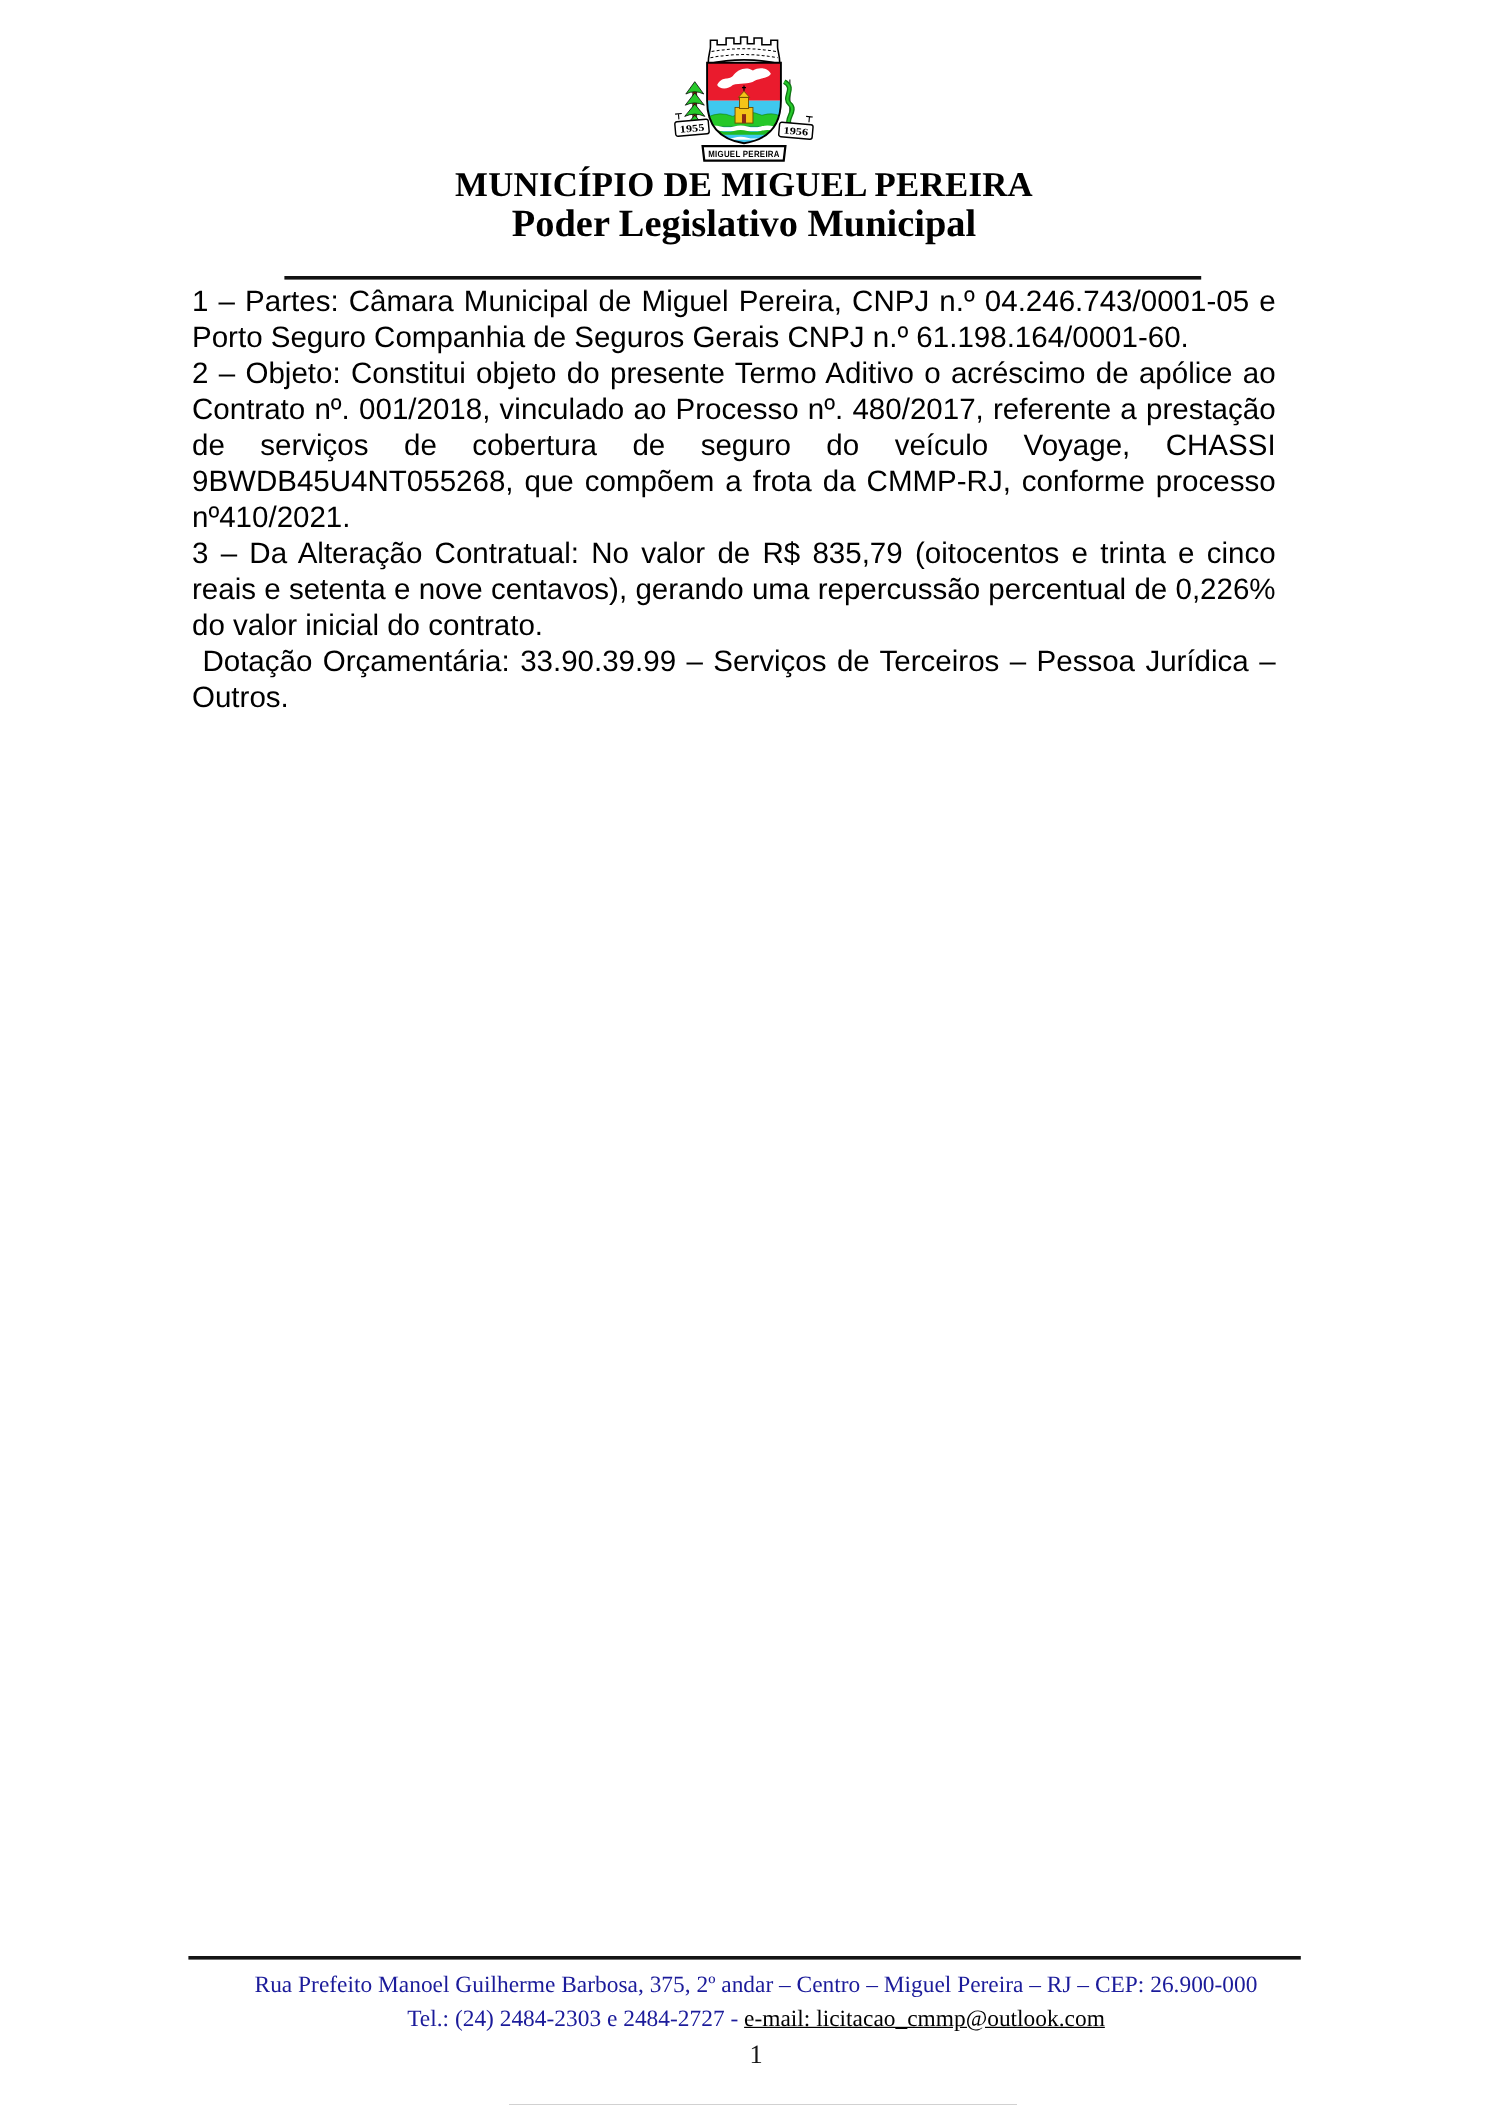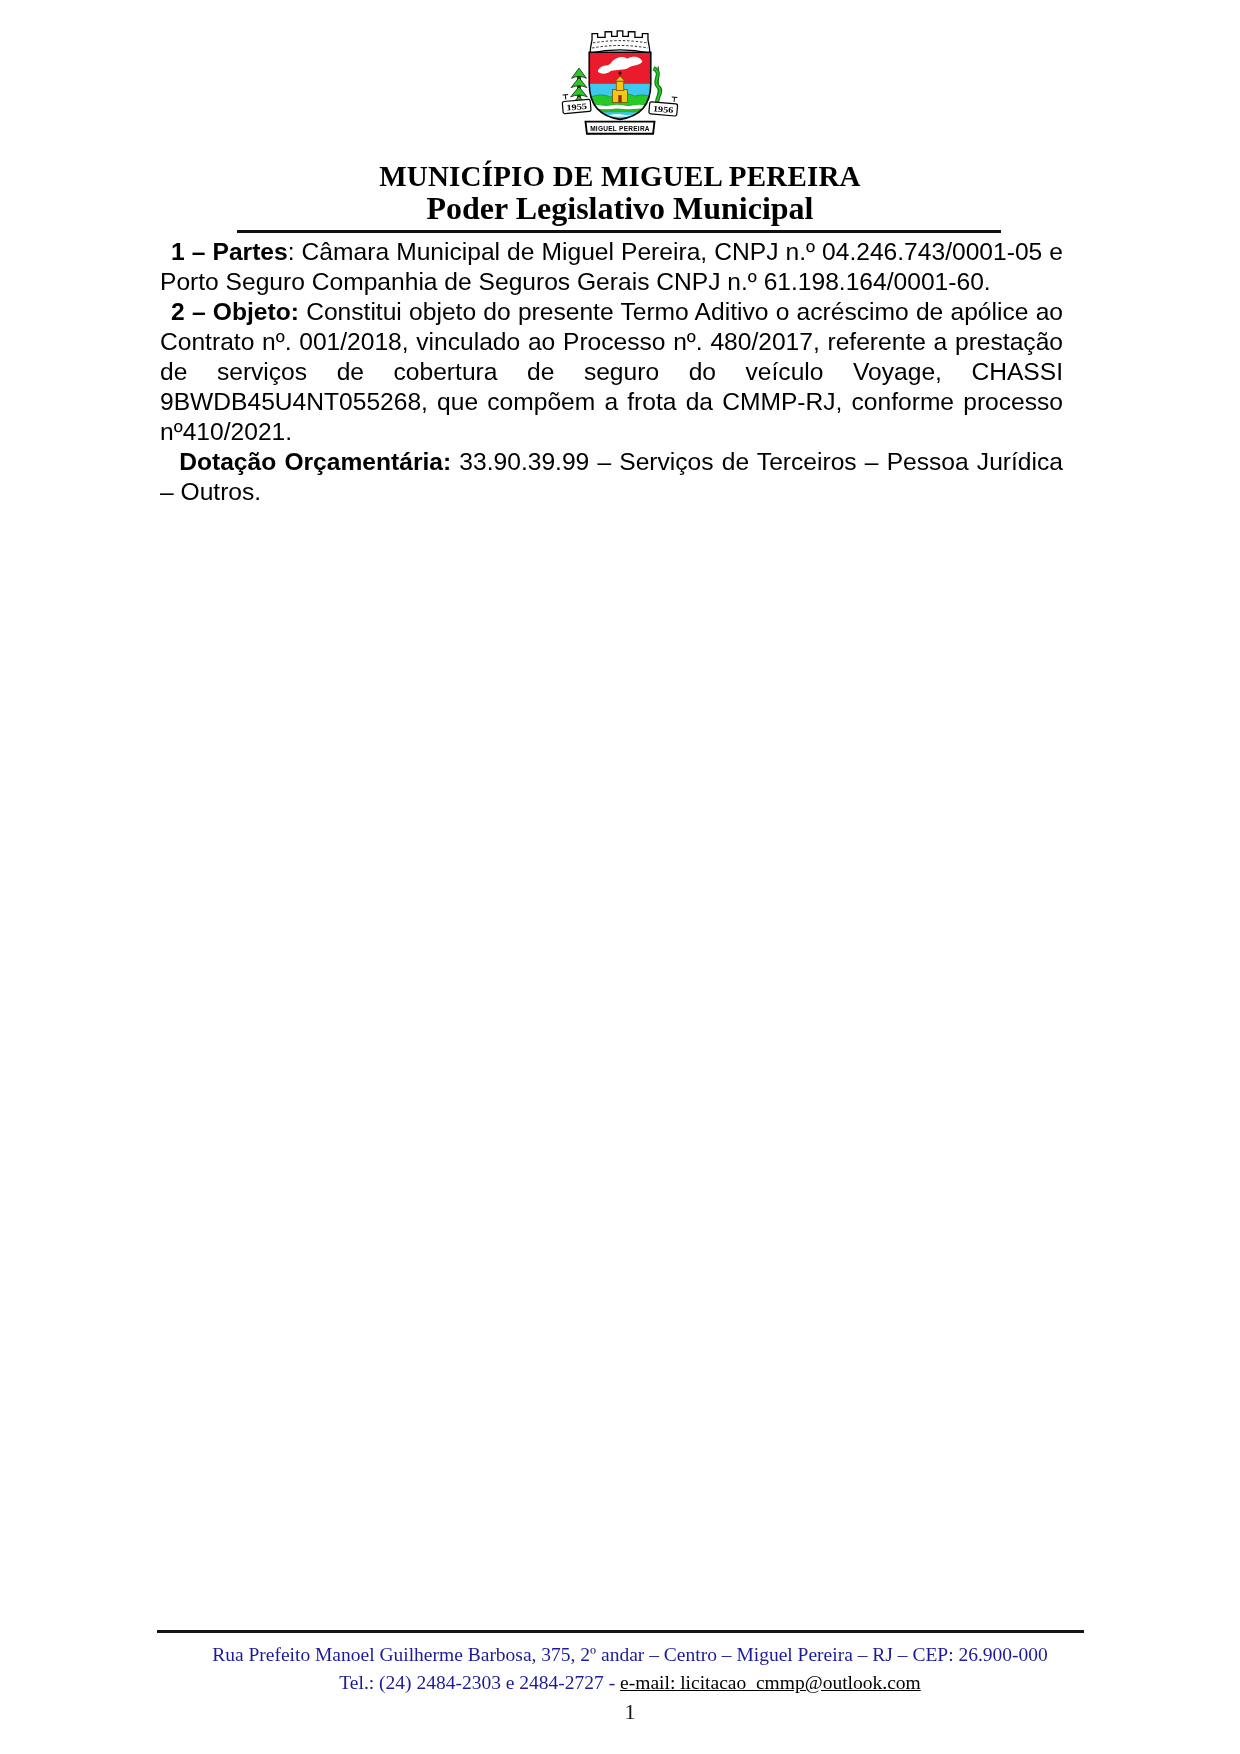--- a/index.html
+++ b/index.html
@@ -6,21 +6,21 @@
   .page {
     position:relative; width:1240px; height:1754px; margin:0 auto;
     background:#ffffff; overflow:hidden;
     font-family:"Liberation Sans", sans-serif; color:#000;
   }
 
   
   .header { position:absolute; top:28px; left:0; right:0; text-align:center; }
   .crest { display:block; margin:0 auto; }
   .doc-title {
-    margin-top:22px;
+    margin-top:0;
     font-family:"Liberation Serif", serif; font-weight:bold;
     font-size:29px; line-height:32px; letter-spacing:0.2px;
   }
   .doc-subtitle {
     font-family:"Liberation Serif", serif; font-weight:bold;
     font-size:32px; line-height:32px;
   }
   .header-rule {
     position:absolute; top:230px; left:237px; width:764px; height:0;
     border-top:3px solid #121212;
@@ -30,21 +30,21 @@
   .bodytext {
     position:absolute; top:237px; left:160px; width:903px;
     font-size:24.6px; line-height:30px; text-align:justify;
   }
   .bodytext p { margin:0; }
   .p-partes   { margin-bottom:26px; }
   .p-objeto   { margin-bottom:26px; }
   .p-alteracao{ margin-bottom:50px; }
   .p-pt       { margin-bottom:0; }
   .p-dotacao  { margin-bottom:26px; }
-  b { font-weight:bold;margin-left:11px; }
+  b { font-weight:normal; }
 
   
   .footer-rule {
     position:absolute; top:1630px; left:157px; width:927px; height:0;
     border-top:3px solid #151515;
   }
   .footer {
     position:absolute; top:1641px; left:0; right:0; text-align:center;
     font-family:"Liberation Serif", serif; font-size:19.5px; line-height:28px;
     color:#1b1b9a;
@@ -137,20 +137,21 @@
   </div>
 
   <div class="header-rule"></div>
 
   <div class="bodytext">
 
     <p class="p-partes"><b>1 – Partes</b><span>: Câmara Municipal de Miguel Pereira, CNPJ n.º 04.246.743/0001-05 e Porto Seguro Companhia de Seguros Gerais CNPJ n.º 61.198.164/0001-60.</span></p>
 
     <p class="p-objeto"><b>2 – Objeto:</b><span> Constitui objeto do presente Termo Aditivo o acréscimo de apólice ao Contrato nº. 001/2018, vinculado ao Processo nº. 480/2017, referente a prestação de serviços de cobertura de seguro do veículo Voyage, CHASSI 9BWDB45U4NT055268, que compõem a frota da CMMP-RJ, conforme processo nº410/2021.</span></p>
 
+    <p class="p-alteracao"><b>3 – Da Alteração Contratual</b><span>: No valor de R$ 835,79 (oitocentos e trinta e cinco reais e setenta e nove centavos), gerando uma repercussão percentual de 0,226% do valor inicial do contrato.</span></p>
 
 
     <p class="p-dotacao"><b>&nbsp;Dotação Orçamentária:</b><span> 33.90.39.99 – Serviços de Terceiros – Pessoa Jurídica – Outros.</span></p>
 
   </div>
 
   <div class="footer-rule"></div>
 
   <div class="footer">
     <div>Rua Prefeito Manoel Guilherme Barbosa, 375, 2º andar – Centro – Miguel Pereira – RJ – CEP: 26.900-000</div>

